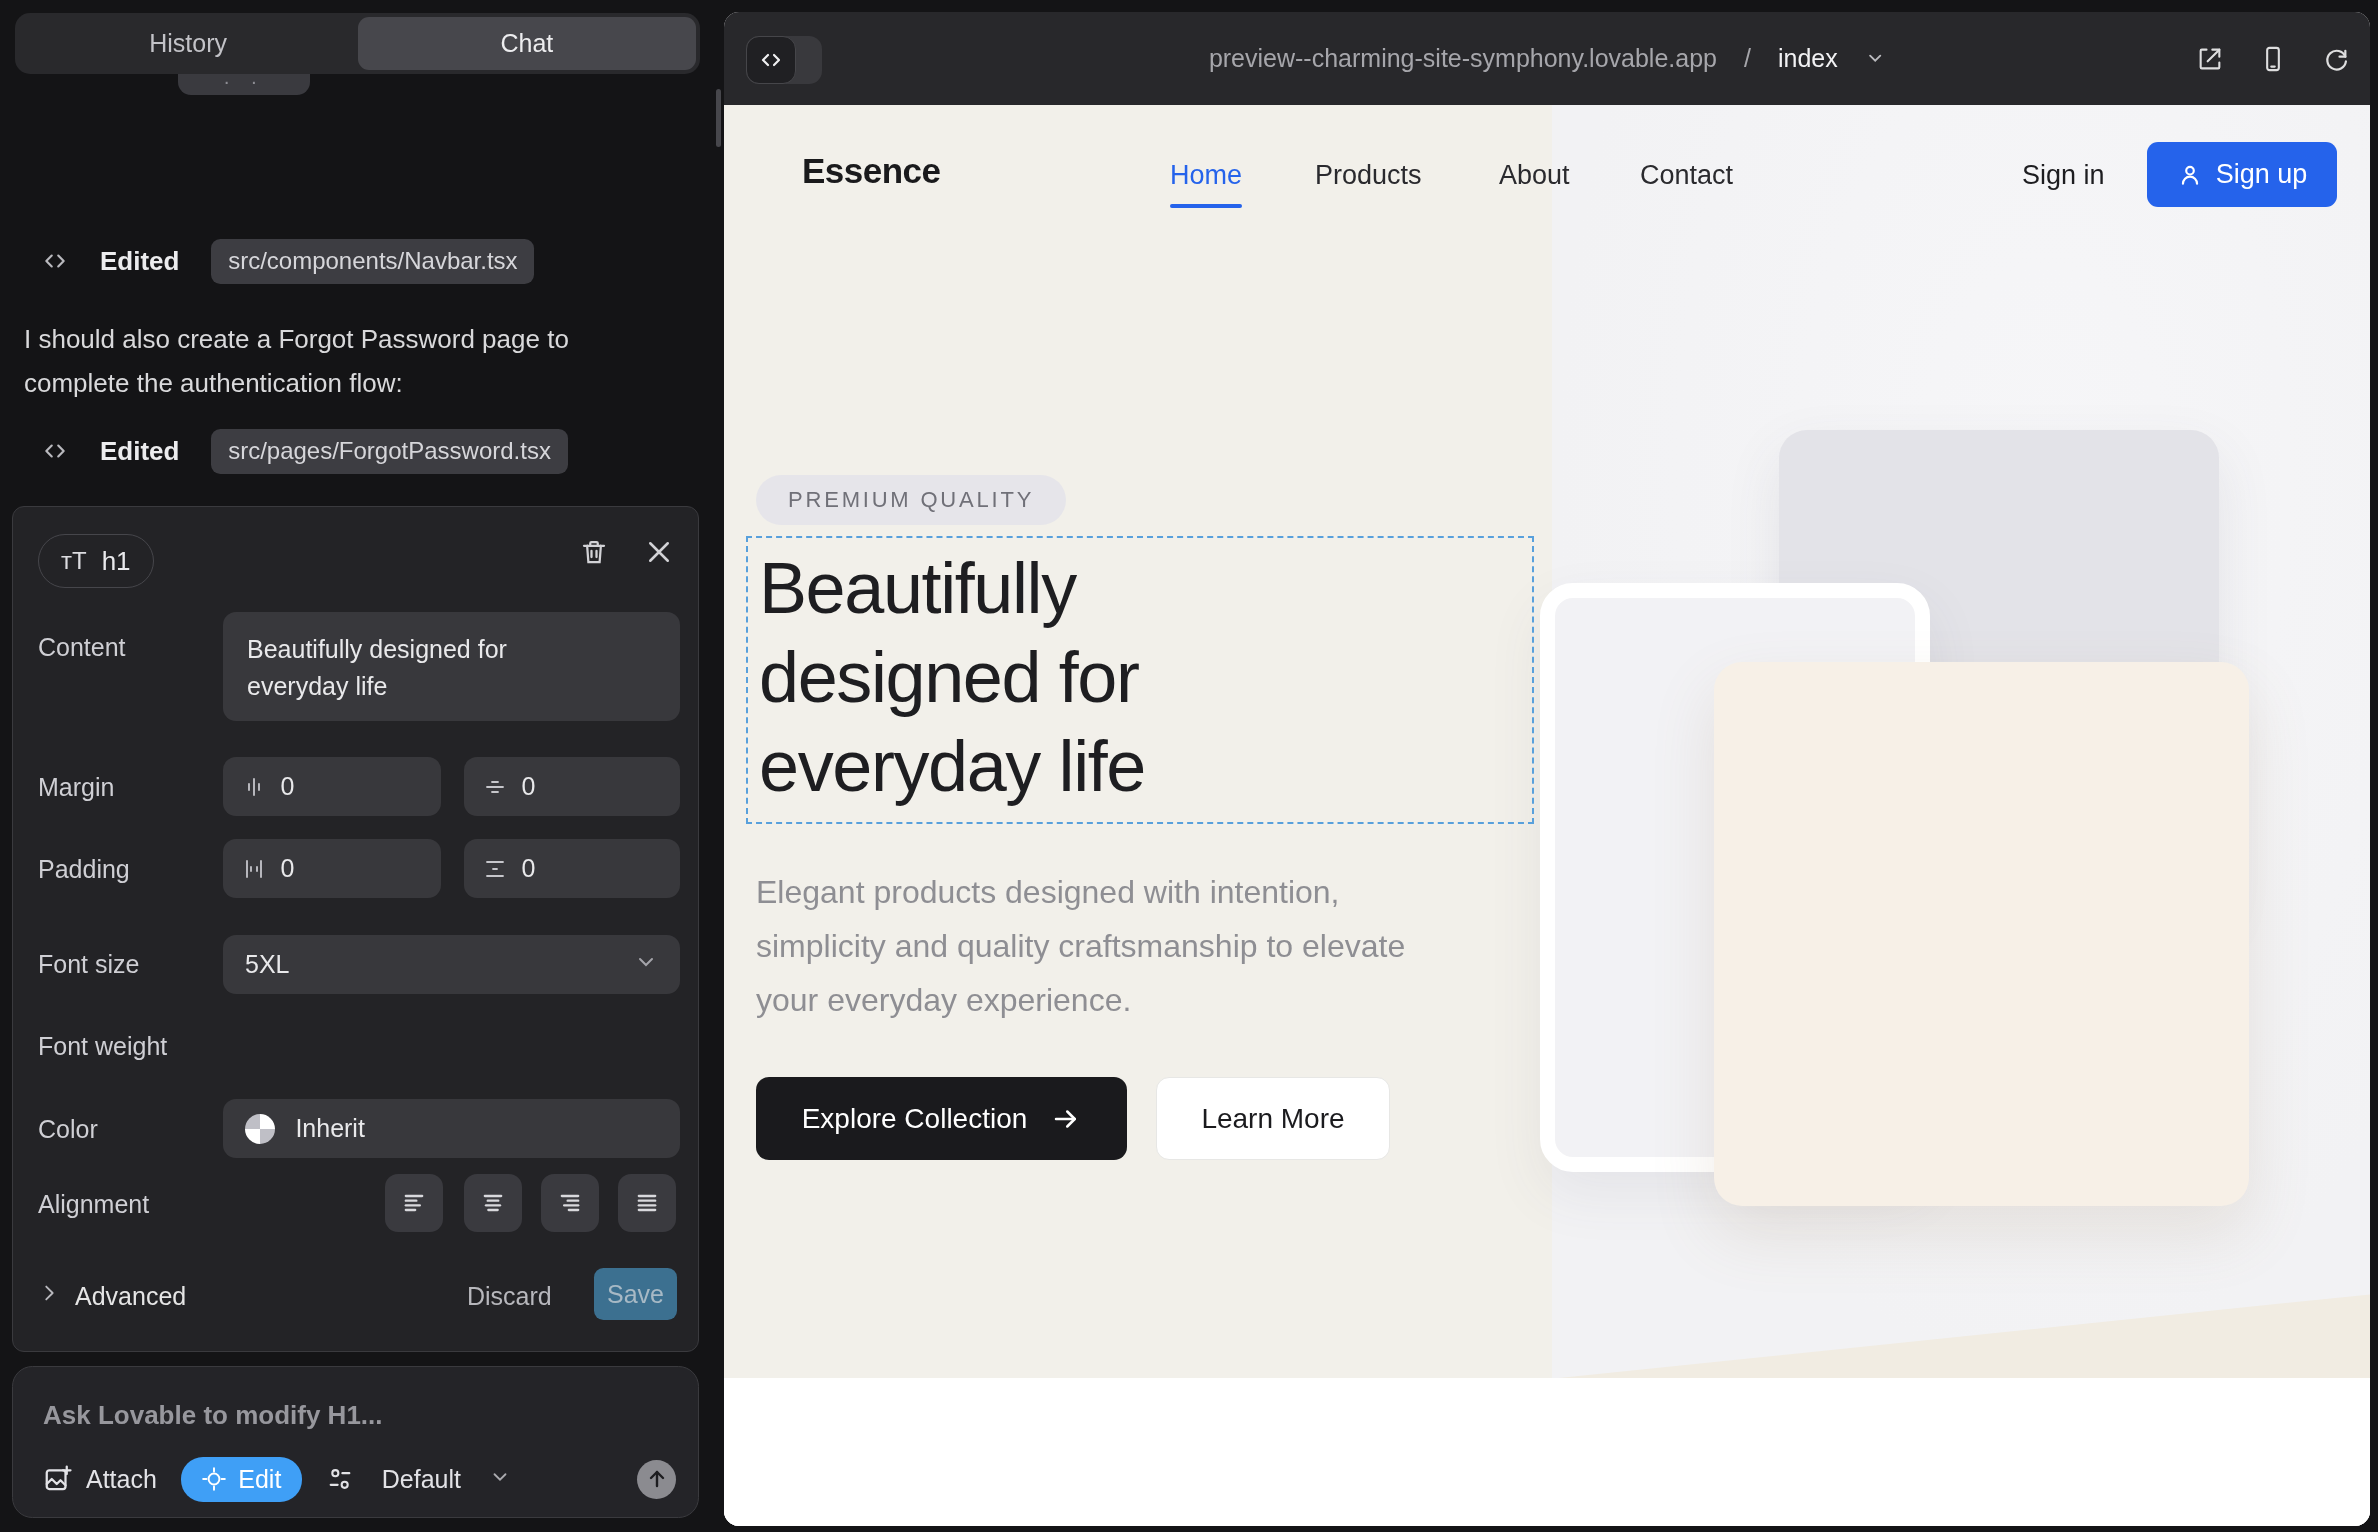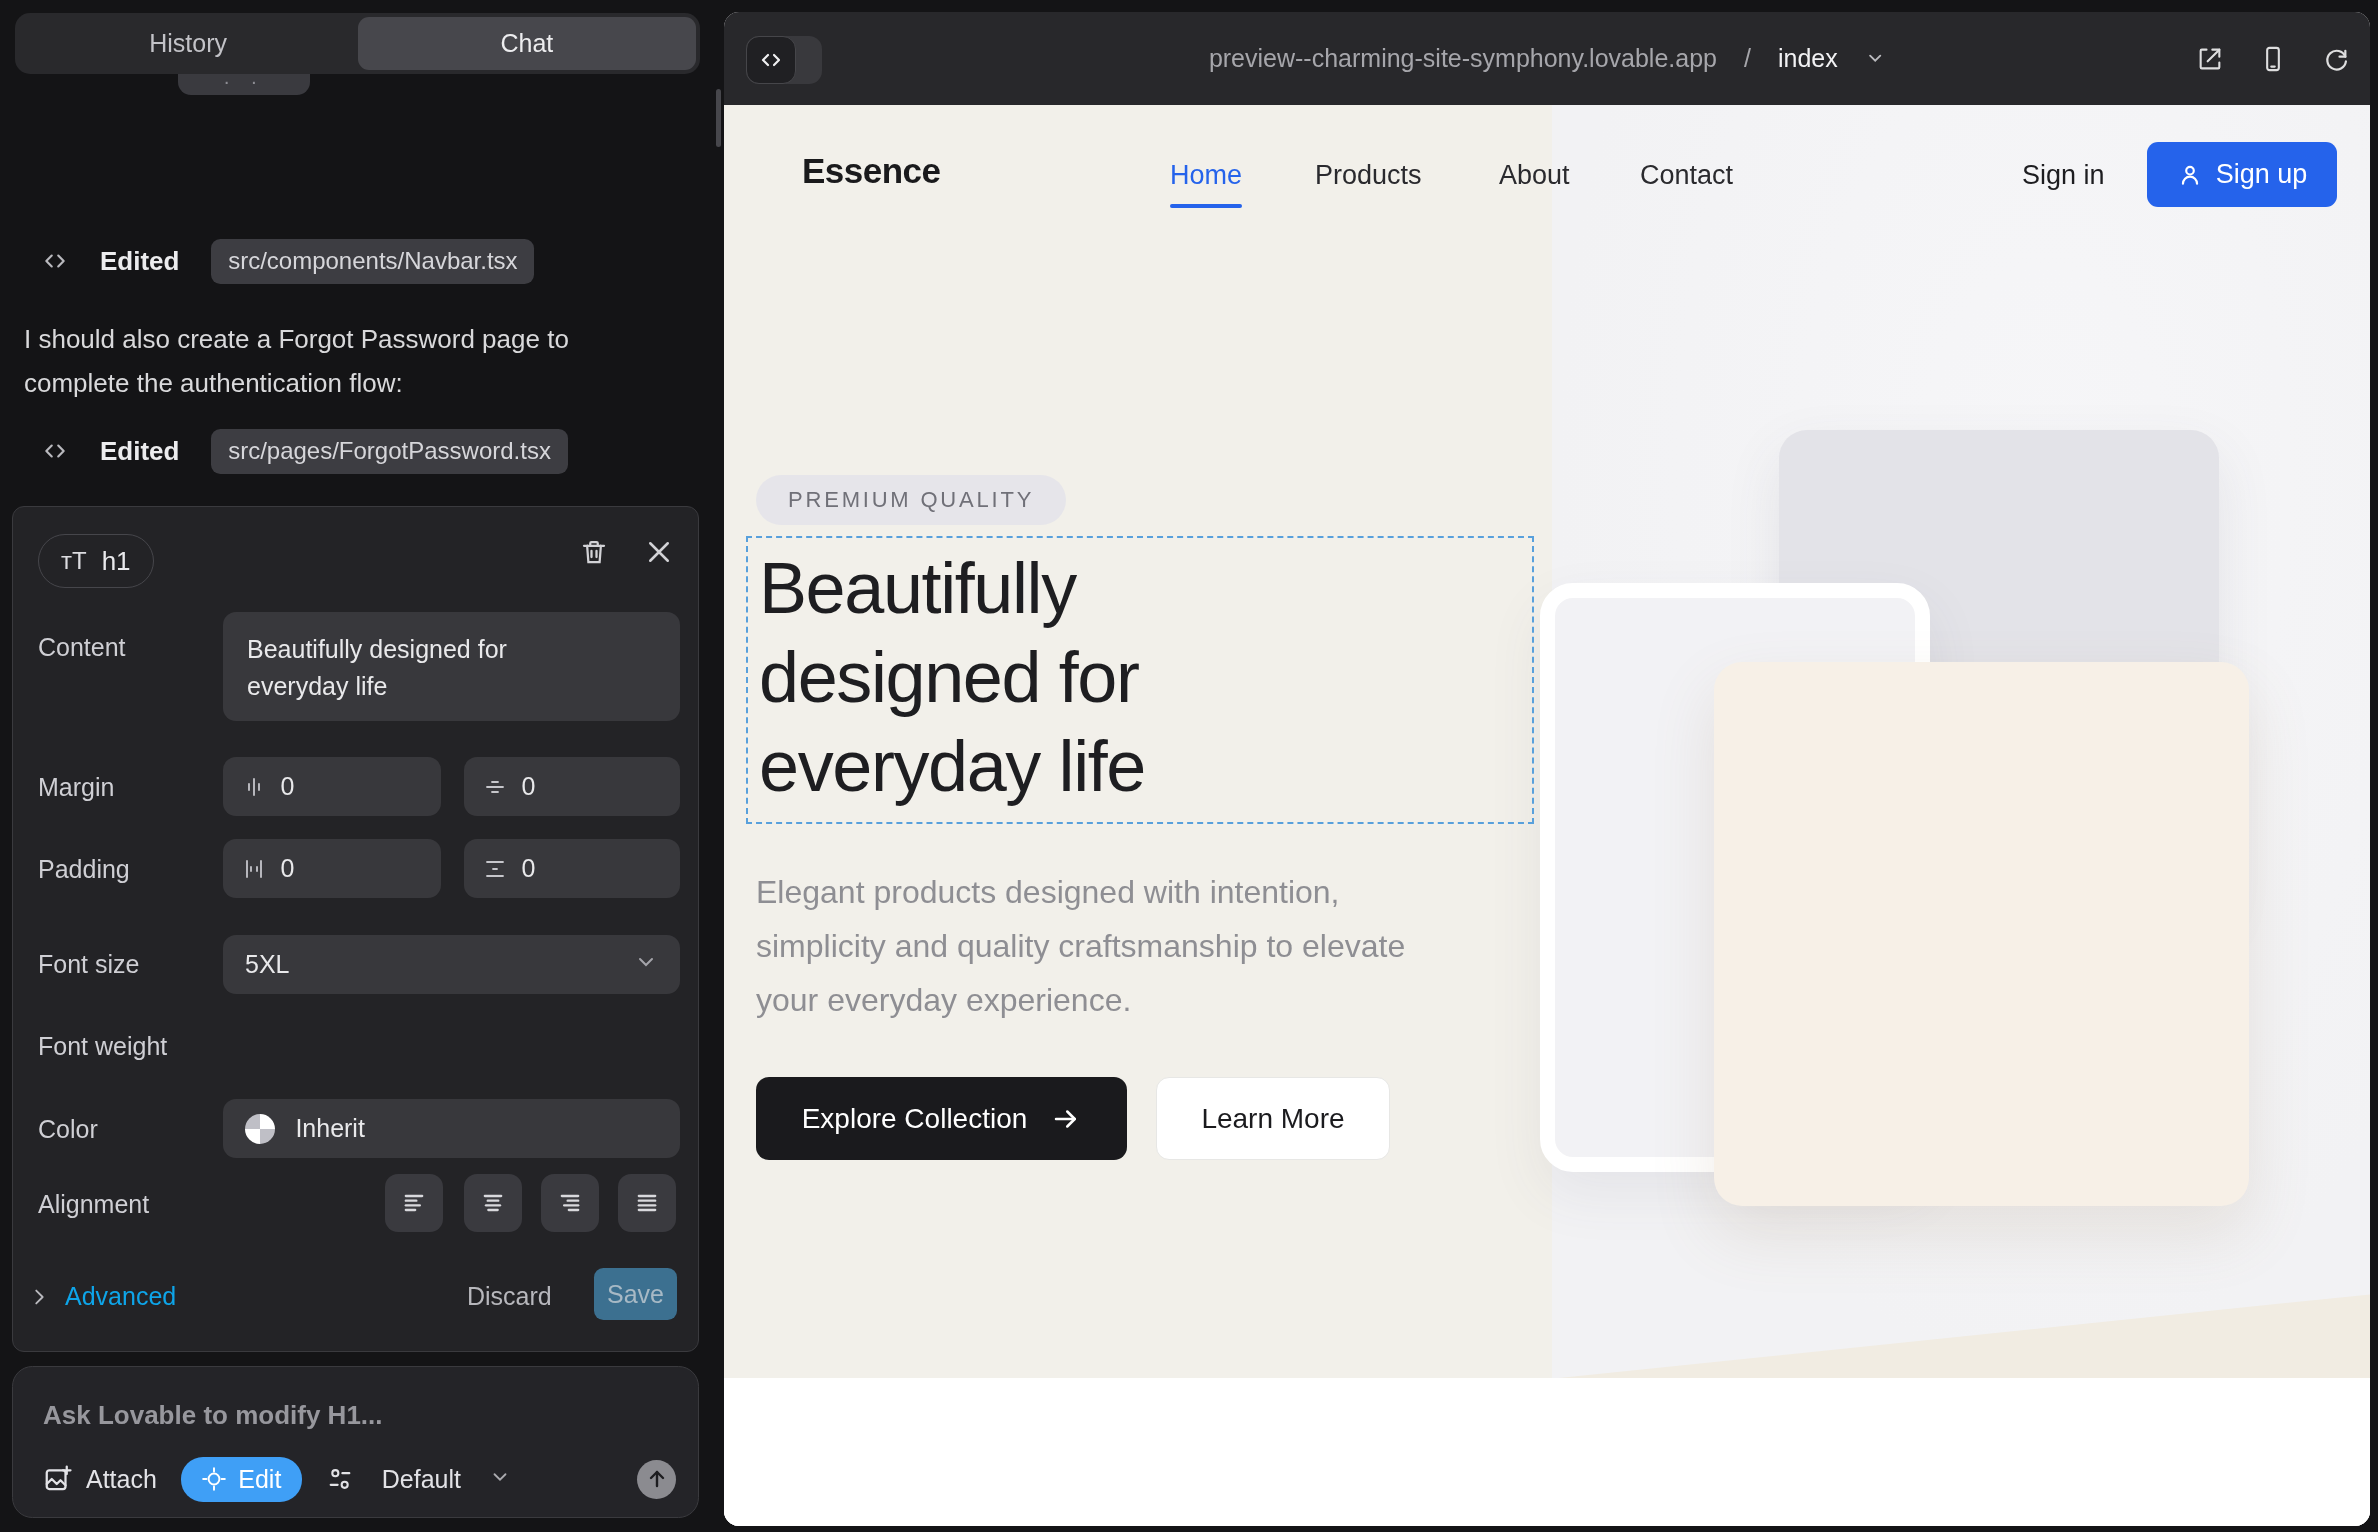--- a/index.html
+++ b/index.html
@@ -29,21 +29,21 @@
   .field { position:absolute; background:#38383c; border-radius:13px; color:#e9e9eb; }
   .content-field { left:210px; top:105px; width:457px; height:109px; padding:18.6px 24px; font-size:25px; line-height:37px; }
   .content-field .val { display:block; max-width:345px; }
   .minifield { height:59px; display:flex; align-items:center; gap:15px; padding:0 18.6px; font-size:25px; }
   .minifield svg { color:#c6c6cb; flex:none; }
   .selectfield { left:210px; width:457px; height:59px; display:flex; align-items:center; padding:0 22px; font-size:25px; }
   .selectfield .chev { margin-left:auto; color:#a4a4aa; }
   .swatch { width:30px; height:30px; border-radius:50%; margin-right:20.4px; flex:none;
             background:conic-gradient(#ffffff 0 25%, #bfbfc6 0 50%, #ffffff 0 75%, #bfbfc6 0); }
   .align-btn { position:absolute; top:667px; width:58px; height:58px; background:#3a3a3f; border-radius:13px; display:flex; align-items:center; justify-content:center; color:#d9d9dd; cursor:pointer; }
-  .advanced { position:absolute; left:15px; top:775px; display:flex; align-items:center; gap:15px; font-size:25px; color:#0ea5e9; cursor:pointer; }
+  .advanced { position:absolute; left:25px; top:775px; display:flex; gap:15px; font-size:25px; color:#e5e5e5; cursor:pointer; }
   .advanced svg { color:#b9b9be; }
   .discard-btn { position:absolute; left:454px; top:775px; font-size:25px; color:#b7b7bc; cursor:pointer; }
   .save-btn { position:absolute; left:581px; top:761px; width:83px; height:52px; background:#3c7090; border-radius:9.3px; color:#a7b9c5; font-size:25px; display:flex; align-items:center; justify-content:center; cursor:pointer; }
 
   
   .prompt { position:absolute; left:12px; top:1366px; width:687px; height:152px; background:#242428; border:1.9px solid #3a3a3e; border-radius:20.4px; }
   .prompt-placeholder { position:absolute; left:30px; top:33px; font-size:26px; color:#97979d;font-weight:bold; }
   .prompt-row { position:absolute; left:30px; top:89px; right:22px; height:46px; display:flex; align-items:center; }
   .attach { display:flex; align-items:center; gap:13px; color:#e3e3e7; font-size:25px; cursor:pointer; }
   .edit-pill { margin-left:24px; height:45px; padding:0 20.4px; border-radius:22px; background:#3f9ff6; color:#fff; display:flex; align-items:center; gap:11px; font-size:25px; cursor:pointer; }

